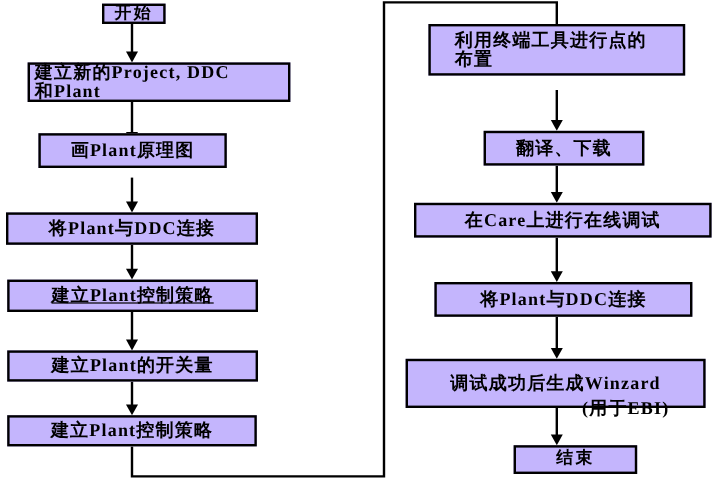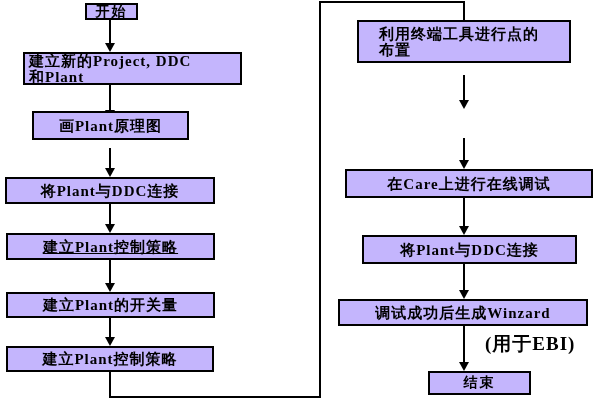--- a/index.html
+++ b/index.html
@@ -42,21 +42,21 @@
     justify-content: flex-start;
     text-align: left;
     padding-left: 4px;
   }
   .node.small {
     font-size: 14px;
     letter-spacing: 2px;
   }
   .annotation {
     position: absolute;
-    font-size: 19px;
+    font-size: 15px;
     font-weight: bold;
     letter-spacing: 1px;
     white-space: nowrap;
   }
 </style>
 </head>
 <body>
 
 <div id="stage">
 
@@ -125,24 +125,25 @@
 
   <div class="node" style="left:6px; top:233px; width:209px; height:27px;text-decoration:underline;">建立Plant控制策略</div>
 
   <div class="node" style="left:6px; top:292px; width:209px; height:26px;text-align:right;">建立Plant的开关量</div>
 
   <div class="node" style="left:6px; top:346px; width:208px; height:26px;">建立Plant控制策略</div>
 
   <div class="node align-left" style="left:357px; top:20px; width:214px; height:43px; padding-left:20px;">利用终端工具进行点的
 布置</div>
 
+  <div class="node" style="left:403px; top:109px; width:134px; height:29px;">翻译、下载</div>
 
   <div class="node" style="left:345px; top:169px; width:248px; height:29px;">在Care上进行在线调试</div>
 
   <div class="node" style="left:362px; top:235px; width:215px; height:29px;">将Plant与DDC连接</div>
 
-  <div class="node" style="left:338px; top:299px; width:250px; height:27px;">调试成功后生成Winzard</div>
+  <div class="node" style="left:338px; top:299px; width:250px; height:41px;">调试成功后生成Winzard</div>
 
   <div class="annotation" style="left:485px; top:331px;">(用于EBI)</div>
 
   <div class="node small" style="left:428px; top:371px; width:103px; height:24px;">结束</div>
 
 </div>
 
 </body></html>

